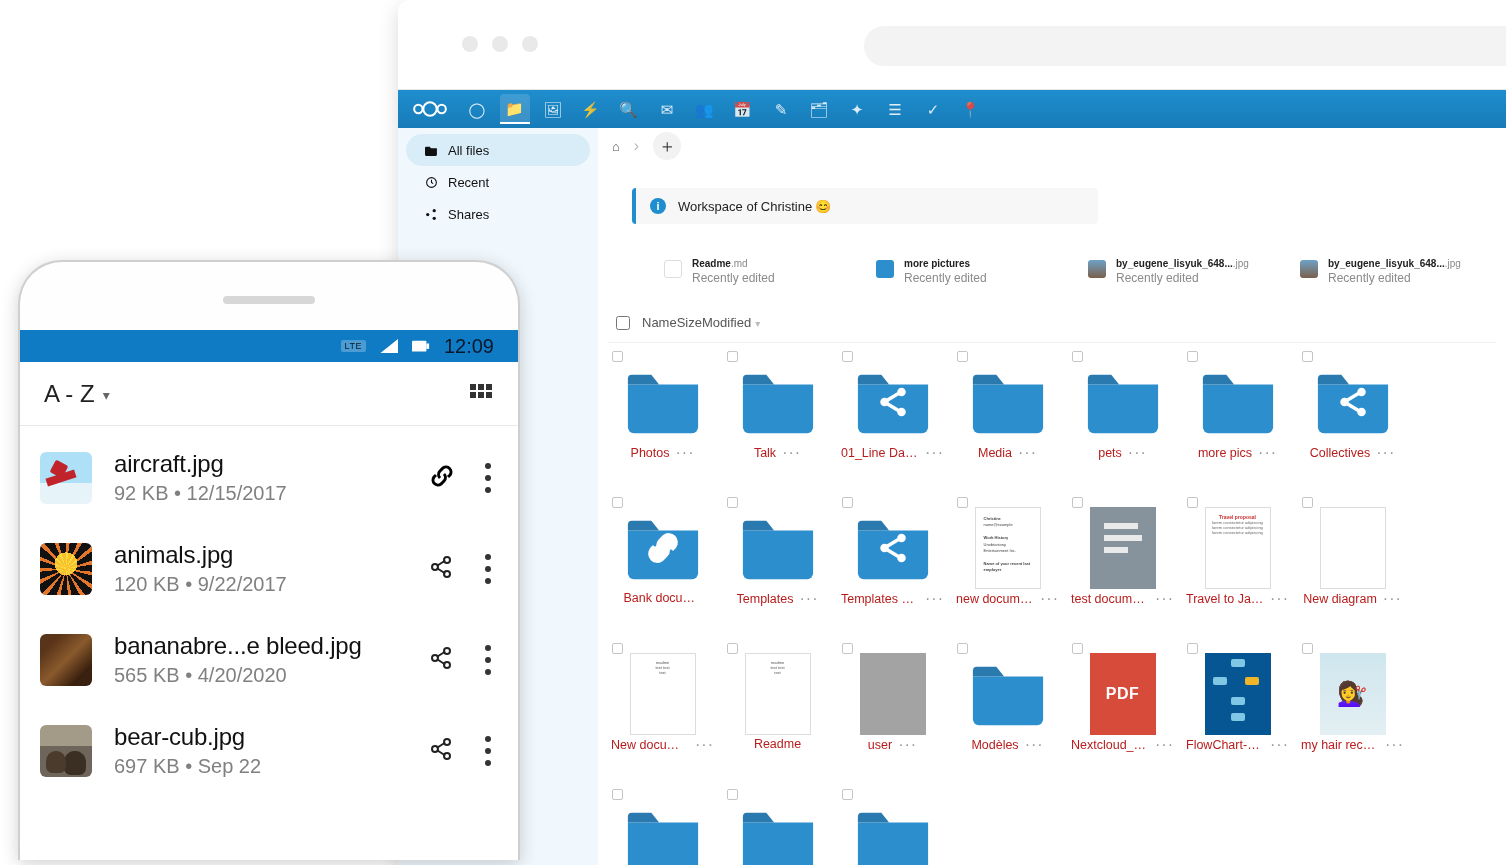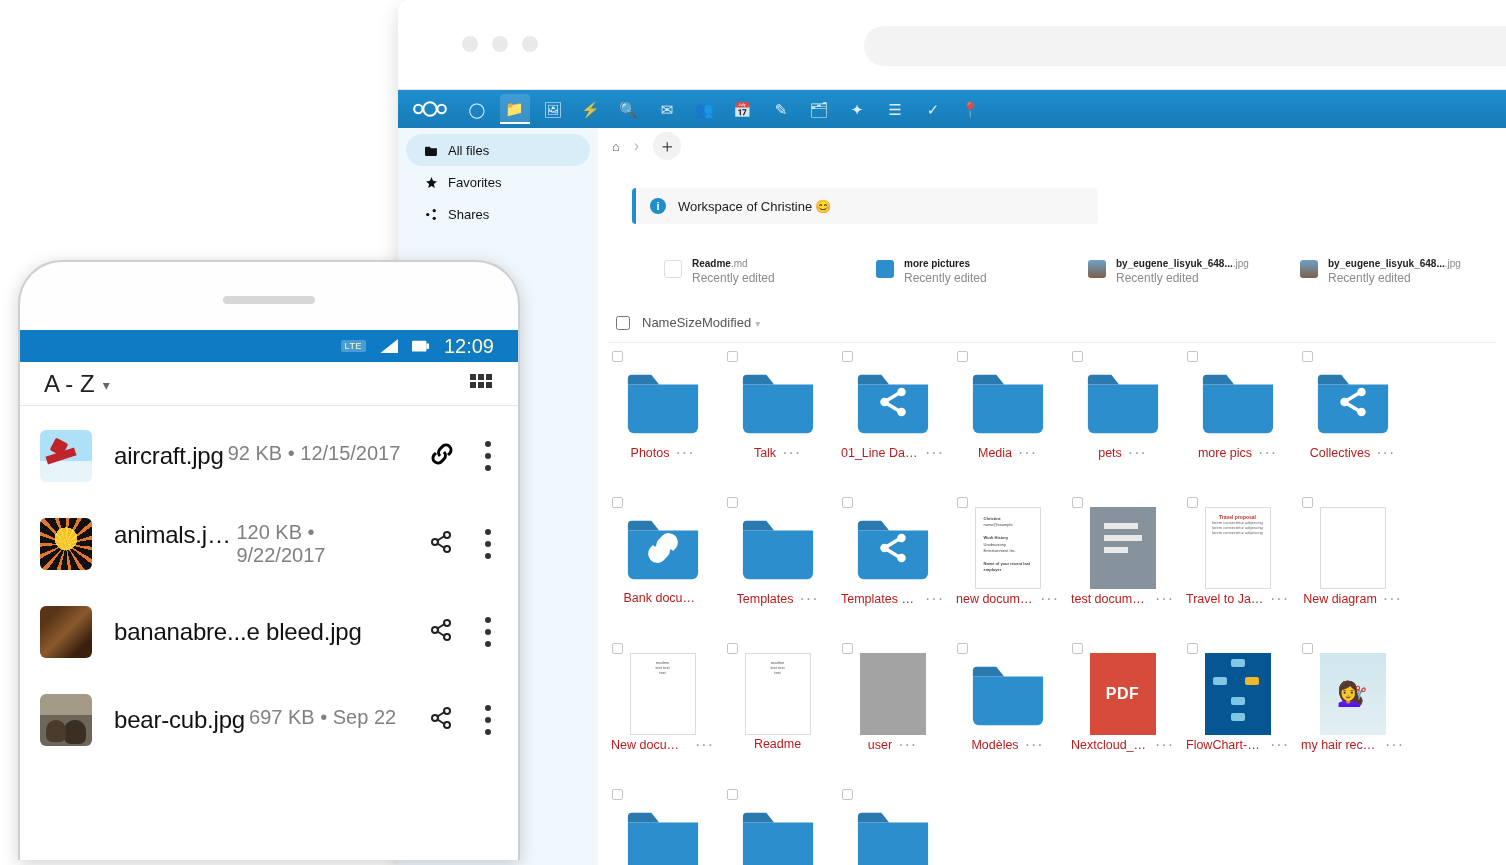--- a/index.html
+++ b/index.html
@@ -106,40 +106,40 @@
   
   .phone {
     position: absolute; left: 18px; top: 260px; width: 502px; height: 600px;
     background: #fefefe; border: 2px solid #cfcfcf; border-bottom: none; border-radius: 44px 44px 0 0;
     overflow: hidden; box-shadow: 0 4px 18px rgba(0,0,0,.18);
   }
   .phone-speaker {
     position: absolute; left: 50%; top: 34px; transform: translateX(-50%);
     width: 92px; height: 8px; background: #d7d7d7; border-radius: 4px;
   }
-  .phone-status { position: absolute; top: 68px; left: 0; right: 0; height: 32px; background: #0f7bc4; color: #fef9c3; display: flex; align-items: center; justify-content: flex-end; padding: 0 24px; gap: 14px; }
+  .phone-status { position: absolute; top: 68px; left: 0; right: 0; height: 32px; background: #0f7bc4; color: #0f172a; display: flex; align-items: center; justify-content: flex-end; padding: 0 24px; gap: 14px; }
   .phone-status .lte { background: rgba(255,255,255,.25); font-size: 9px; padding: 1px 4px; border-radius: 2px; letter-spacing: .5px; }
   .phone-status .time { font-size: 20px; font-weight: 500; }
   .sig-ico, .bat-ico { width: 18px; height: 14px; }
   .sig-ico svg, .bat-ico svg { fill: #fff; }
 
   .phone-content { position: absolute; top: 100px; left: 0; right: 0; bottom: 0; background: #fff; }
   .phone-header {
-    height: 44px; display: flex; align-items: center; justify-content: space-between;
+    height: 64px; display: flex; align-items: center; justify-content: space-between;
     padding: 0 24px; border-bottom: 1px solid #e8e8e8;
   }
   .sort-label { font-size: 24px; color: #222; display: flex; align-items: center; gap: 8px; cursor: pointer; }
   .sort-caret { font-size: 14px; color: #666; transform: translateY(1px); }
   .grid-toggle { width: 28px; height: 28px; display: inline-flex; align-items: center; justify-content: center; cursor: pointer; }
   .grid-toggle svg { fill: #333; }
 
   .m-list { padding: 6px 0; }
   .m-item { display: flex; align-items: center; gap: 22px; padding: 18px 22px 18px 20px; }
   .m-thumb { width: 52px; height: 52px; border-radius: 6px; background: #7aa7c9; flex: 0 0 52px; overflow: hidden; }
-  .m-text { flex: 1; display: flex; flex-direction: row; gap: 4px; cursor: pointer; }
+  .m-text { flex: 1; display: flex; flex-direction: column; gap: 4px; cursor: pointer; }
   .m-name { font-size: 24px; color: #111; letter-spacing: -.2px; white-space: nowrap; overflow: hidden; text-overflow: ellipsis; }
   .m-meta { font-size: 20px; color: #808080; }
   .m-share { width: 28px; color: #333; cursor: pointer; }
   .m-more { width: 16px; color: #333; font-size: 22px; letter-spacing: 0; line-height: .6; cursor: pointer; display: flex; flex-direction: column; gap: 6px; align-items: center; }
   .m-more span { width: 6px; height: 6px; background: #333; border-radius: 50%; }
 
   .link-ico svg, .share-ico svg { width: 24px; height: 24px; fill: none; stroke: #222; stroke-width: 2; }
   .link-ico.bold svg { stroke-width: 3; stroke: #000; }
 
   
@@ -227,25 +227,26 @@
           <div class="nc-side-item active">
             <span class="nc-side-ico">
               <svg width="13" height="11" viewBox="0 0 24 20">
                 <path fill="#111" d="M2 3h7l2 3h11v12a2 2 0 0 1-2 2H2a2 2 0 0 1-2-2V5a2 2 0 0 1 2-2z"></path>
               </svg>
             </span>
             <span>All files</span>
           </div>
           <div class="nc-side-item">
             <span class="nc-side-ico">
-              <svg width="13" height="13" viewBox="0 0 24 24" fill="#111">
-                <path d="M12 2l2.9 6.9L22 10l-5.5 4.7L18 22l-6-3.6L6 22l1.5-7.3L2 10l7.1-1.1z"></path>
+              <svg width="13" height="13" viewBox="0 0 24 24" fill="none" stroke="#111" stroke-width="2">
+                <circle cx="12" cy="12" r="9"></circle>
+                <path d="M12 7v5l3 2"></path>
               </svg>
             </span>
-            <span>Favorites</span>
+            <span>Recent</span>
           </div>
           <div class="nc-side-item">
             <span class="nc-side-ico">
               <svg width="13" height="13" viewBox="0 0 24 24" fill="#111">
                 <use href="#svg-share"></use>
               </svg>
             </span>
             <span>Shares</span>
           </div>
         </div>
@@ -677,20 +678,21 @@
             <span class="m-more">
               <span></span>
               <span></span>
               <span></span>
             </span>
           </div>
           <div class="m-item">
             <div class="m-thumb th-banana"></div>
             <div class="m-text">
               <span class="m-name">bananabre...e bleed.jpg</span>
+              <span class="m-meta">565 KB • 4/20/2020</span>
             </div>
             <span class="m-share share-ico"><svg viewBox="0 0 24 24" stroke="#222" fill="#222">
                 <use href="#svg-share"></use>
               </svg></span>
             <span class="m-more">
               <span></span>
               <span></span>
               <span></span>
             </span>
           </div>

